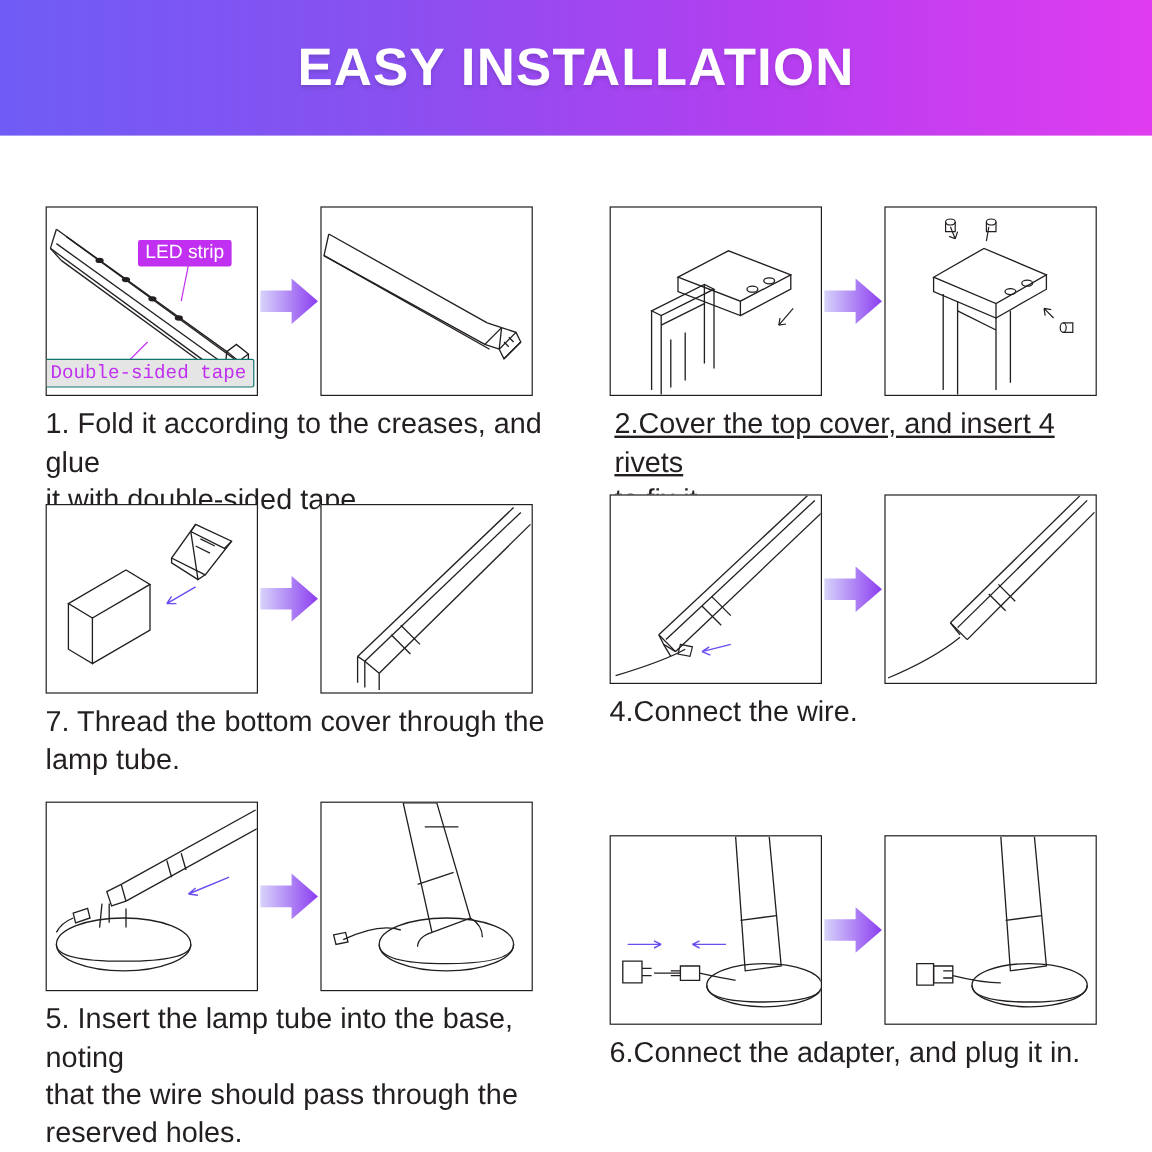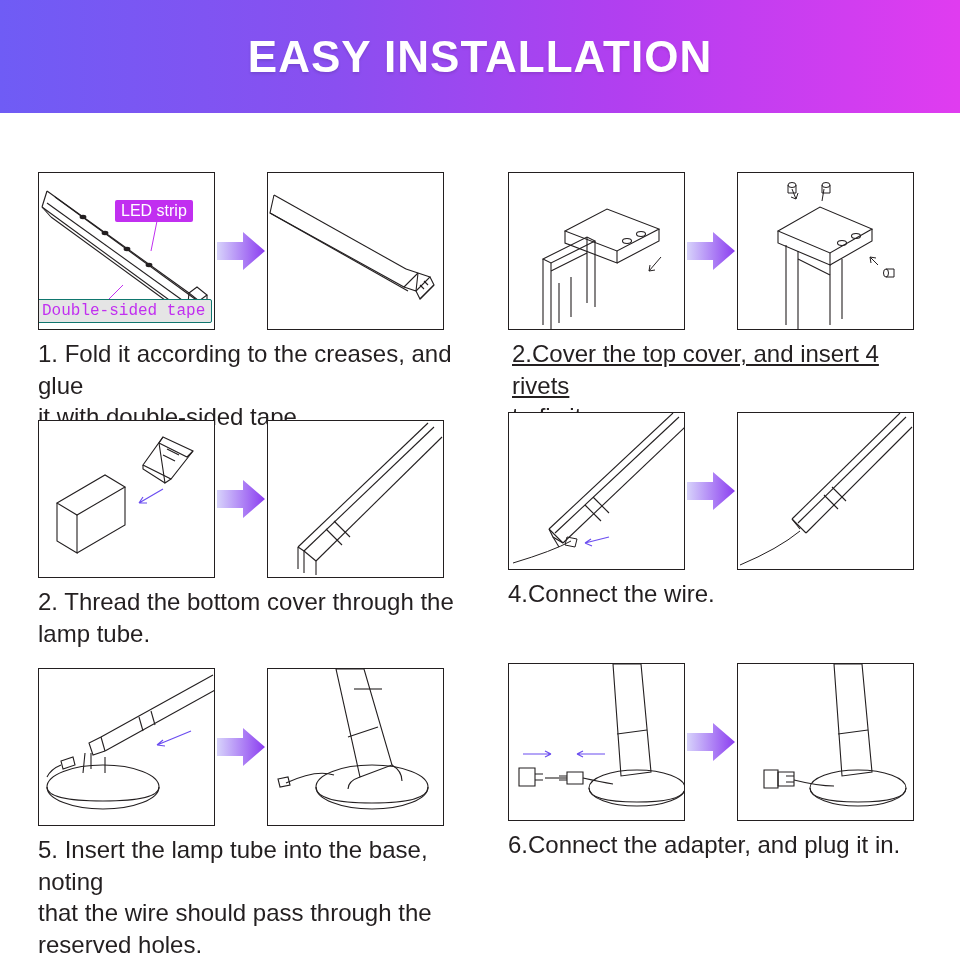--- a/index.html
+++ b/index.html
@@ -296,21 +296,21 @@
               <path d="M36 130 L48 140"></path>
               <path d="M58 108 L74 124"></path>
               <path d="M66 100 L82 116"></path>
               <path d="M36 130 L36 152"></path>
               <path d="M48 140 L48 154"></path>
               <path d="M30 126 L30 148"></path>
             </g>
           </svg>
         </div>
       </div>
-      <div class="caption">2. Thread the bottom cover through the
+      <div class="caption">7. Thread the bottom cover through the
 lamp tube.</div>
     </div>
 
     <div class="step" style="left:508px; top:299px; width:420px;">
       <div class="panels">
         <div class="panel" style="width:177px;height:158px;">
           <svg width="175" height="156" viewBox="0 0 175 156">
             <g fill="none" stroke="#231f20" stroke-width="1.1">
               <path d="M170 4 L46 120"></path>
               <path d="M176 14 L54 130"></path>
@@ -414,21 +414,21 @@
               <path d="M10 110 L20 108 L22 116 L12 118 Z"></path>
             </g>
           </svg>
         </div>
       </div>
       <div class="caption">5. Insert the lamp tube into the base, noting
 that the wire should pass through the
 reserved holes.</div>
     </div>
 
-    <div class="step" style="left:508px; top:550px; width:420px;">
+    <div class="step" style="left:508px; top:583px; width:420px;">
       <div class="panels">
         <div class="panel" style="width:177px;height:158px;">
           <svg width="175" height="156" viewBox="0 0 175 156">
             <g fill="none" stroke="#231f20" stroke-width="1.1">
               <path d="M104 0 L132 0 L142 108 L112 112 Z"></path>
               <path d="M138 66 L108 70"></path>
               <ellipse cx="128" cy="124" rx="48" ry="18"></ellipse>
               <path d="M80 124 Q80 138 128 138 Q176 138 176 124"></path>
               <path d="M36 114 L58 114"></path>
               <path d="M58 108 L74 108 L74 120 L58 120 Z"></path>

